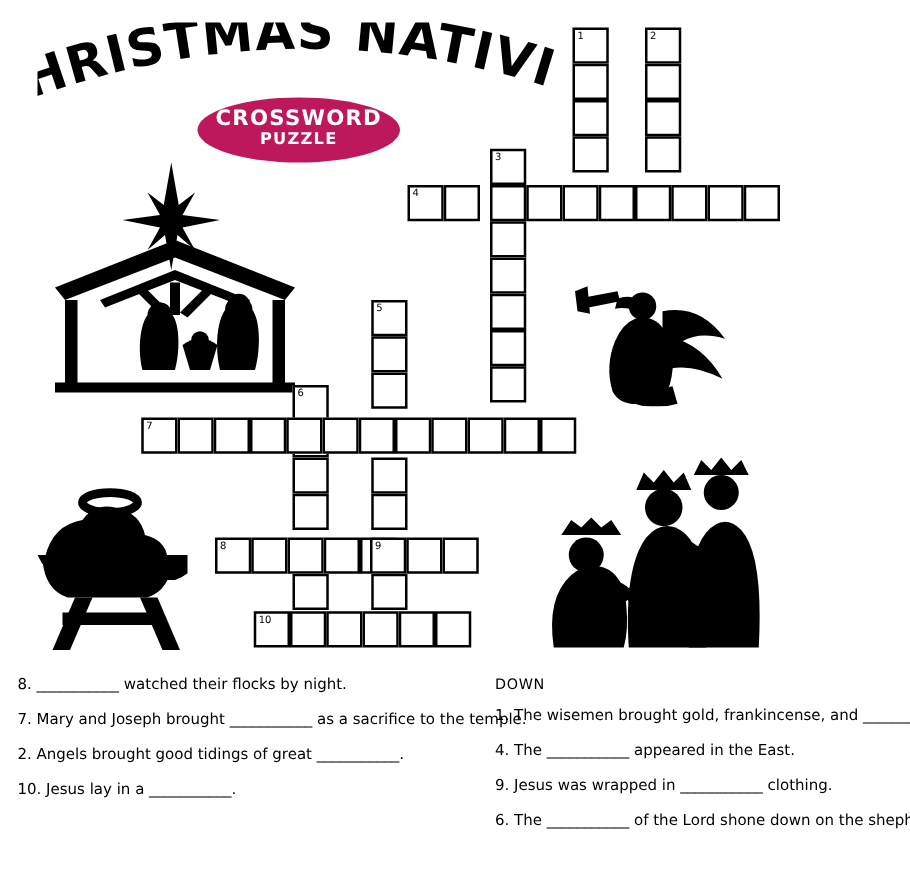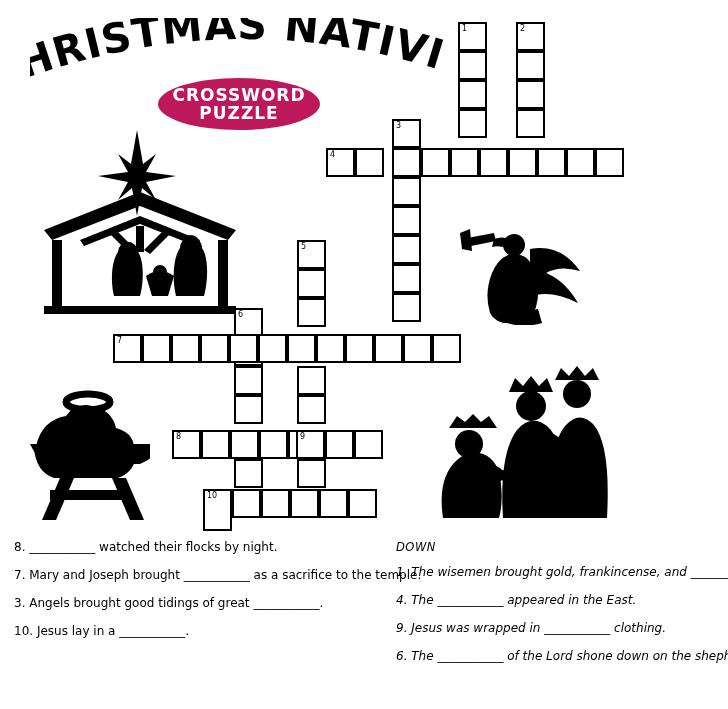--- a/index.html
+++ b/index.html
@@ -39,21 +39,21 @@
     background: #be185d;
     border-radius: 50% / 50%;
     color: #fff;
     text-align: center;
     font-weight: bold;
     line-height: 1.05;
     padding-top: 9px;
     box-sizing: border-box;
   }
   .badge .l1 { font-size: 17px; letter-spacing: 1px; display:block;}
-  .badge .l2 { font-size: 17px; letter-spacing: 1px; display:block;}
+  .badge .l2 { font-size: 13px; letter-spacing: 1px; display:block;}
 
   
   .grid {
     position: absolute;
     left: 0; top: 0;
     width: 728px;
     height: 540px;
   }
   .cell {
     position: absolute;
@@ -81,21 +81,21 @@
     left: 0;
     top: 540px;
     width: 728px;
     height: 169px;
   }
   .col {
     position: absolute;
     top: 0;
   }
   .col.across { left: 14px; width: 380px; }
-  .col.down { left: 396px; width: 330px; font-style: italic; }
+  .col.down { left: 396px; width: 330px; }
   .col-head {
     font-size: 11.5px;
     font-weight: normal;
     letter-spacing: 0.5px;
     margin-bottom: 11px;
   }
   .clue {
     font-size: 12px;
     line-height: 15px;
     margin-bottom: 13px;
@@ -255,35 +255,35 @@
       <div class="cell" style="left: 230px; top: 430px; width: 29px; height: 29px;"></div>
       <div class="cell" style="left: 259px; top: 430px; width: 29px; height: 29px;"></div>
       <div class="cell" style="left: 288px; top: 430px; width: 29px; height: 29px;"></div>
       <div class="cell" style="left: 296px; top: 430px; width: 29px; height: 29px;">
         <span class="num">9</span>
       </div>
       <div class="cell" style="left: 325px; top: 430px; width: 29px; height: 29px;"></div>
       <div class="cell" style="left: 354px; top: 430px; width: 29px; height: 29px;"></div>
       <div class="cell" style="left: 234px; top: 459px; width: 29px; height: 29px;"></div>
       <div class="cell" style="left: 297px; top: 459px; width: 29px; height: 29px;"></div>
-      <div class="cell" style="left: 203px; top: 489px; width: 29px; height: 42px;">
+      <div class="cell" style="left: 203px; top: 489px; width: 29px; height: 29px;">
         <span class="num">10</span>
       </div>
       <div class="cell" style="left: 232px; top: 489px; width: 29px; height: 29px;"></div>
       <div class="cell" style="left: 261px; top: 489px; width: 29px; height: 29px;"></div>
       <div class="cell" style="left: 290px; top: 489px; width: 29px; height: 29px;"></div>
       <div class="cell" style="left: 319px; top: 489px; width: 29px; height: 29px;"></div>
       <div class="cell" style="left: 348px; top: 489px; width: 29px; height: 29px;"></div>
     </div>
 
   <div class="clues">
     <div class="col across">
       <div class="clue">8. ___________ watched their flocks by night.</div>
       <div class="clue">7. Mary and Joseph brought ___________ as a sacrifice to the temple.</div>
-      <div class="clue">3. Angels brought good tidings of great ___________.</div>
+      <div class="clue">2. Angels brought good tidings of great ___________.</div>
       <div class="clue">10. Jesus lay in a ___________.</div>
     </div>
     <div class="col down">
       <div class="col-head">DOWN</div>
       <div class="clue">1. The wisemen brought gold, frankincense, and ___________.</div>
       <div class="clue">4. The ___________ appeared in the East.</div>
       <div class="clue">9. Jesus was wrapped in ___________ clothing.</div>
       <div class="clue">6. The ___________ of the Lord shone down on the shepherds.</div>
     </div>
   </div>

